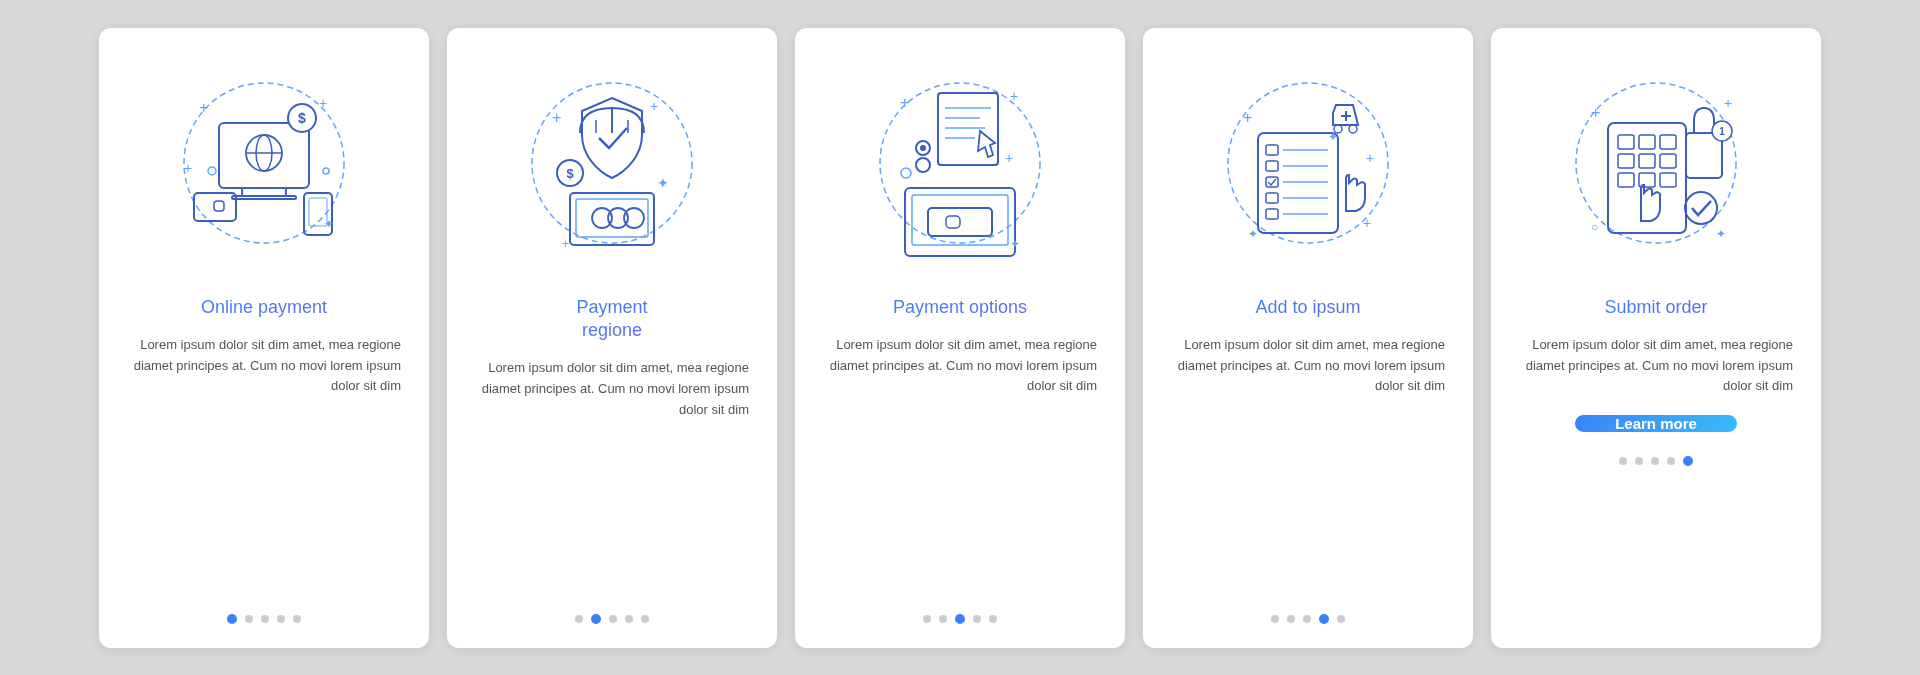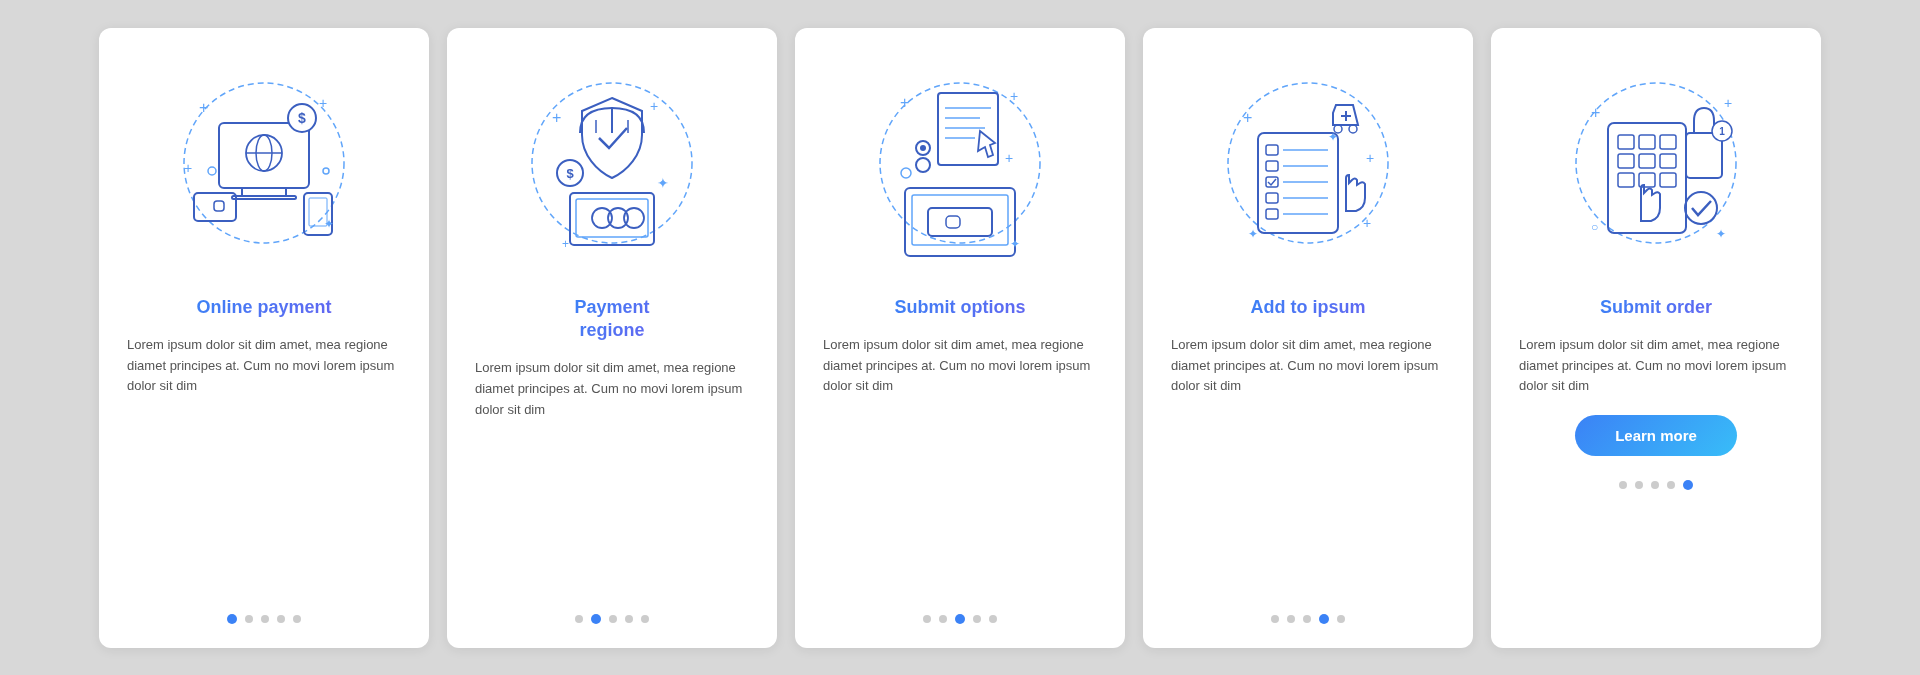--- a/index.html
+++ b/index.html
@@ -43,35 +43,35 @@
       margin-bottom: 18px;
     }
 
     .card-illustration svg {
       width: 220px;
       height: 210px;
     }
 
     .card-title {
       font-size: 18px;
-      font-weight: 700;
+      font-weight: 400;
       text-align: center;
       margin-bottom: 16px;
       background: linear-gradient(135deg, #3b82f6, #6366f1);
       -webkit-background-clip: text;
       -webkit-text-fill-color: transparent;
       background-clip: text;
       line-height: 1.3;
     }
 
     .card-text {
       font-size: 13px;
       color: #555;
       line-height: 1.6;
-      text-align: left;
+      text-align: right;
       flex: 1;
     }
 
     .card-dots {
       display: flex;
       gap: 8px;
       margin-top: 20px;
       align-items: center;
     }
 
@@ -86,21 +86,21 @@
       background: #3b82f6;
       width: 10px;
       height: 10px;
     }
 
     .learn-more-btn {
       background: linear-gradient(135deg, #3b82f6, #38bdf8);
       color: white;
       border: none;
       border-radius: 25px;
-      padding: 12px 40px;
+      padding: 0 40px;
       font-size: 15px;
       font-weight: 600;
       cursor: pointer;
       margin-top: 18px;
       margin-bottom: 4px;
     }
 
     .card-5-bottom {
       display: flex;
       flex-direction: column;
@@ -223,21 +223,21 @@
         <circle cx="73" cy="102" r="7" stroke="#3b5fc0" stroke-width="2" fill="none"></circle>
 
         <text x="50" y="45" font-size="16" fill="#60a5fa" font-weight="300">+</text>
         <text x="160" y="38" font-size="14" fill="#60a5fa" font-weight="300">+</text>
         <text x="155" y="100" font-size="14" fill="#60a5fa" font-weight="300">+</text>
         <text x="160" y="185" font-size="12" fill="#60a5fa" font-weight="300">✦</text>
 
         <circle cx="56" cy="110" r="5" stroke="#60a5fa" stroke-width="1.5" fill="none"></circle>
       </svg>
     </div>
-    <div class="card-title">Submit options</div>
+    <div class="card-title">Payment options</div>
     <div class="card-text">Lorem ipsum dolor sit dim amet, mea regione diamet principes at. Cum no movi lorem ipsum dolor sit dim</div>
     <div class="card-dots">
       <div class="dot"></div>
       <div class="dot"></div>
       <div class="dot active"></div>
       <div class="dot"></div>
       <div class="dot"></div>
     </div>
   </div>
 

